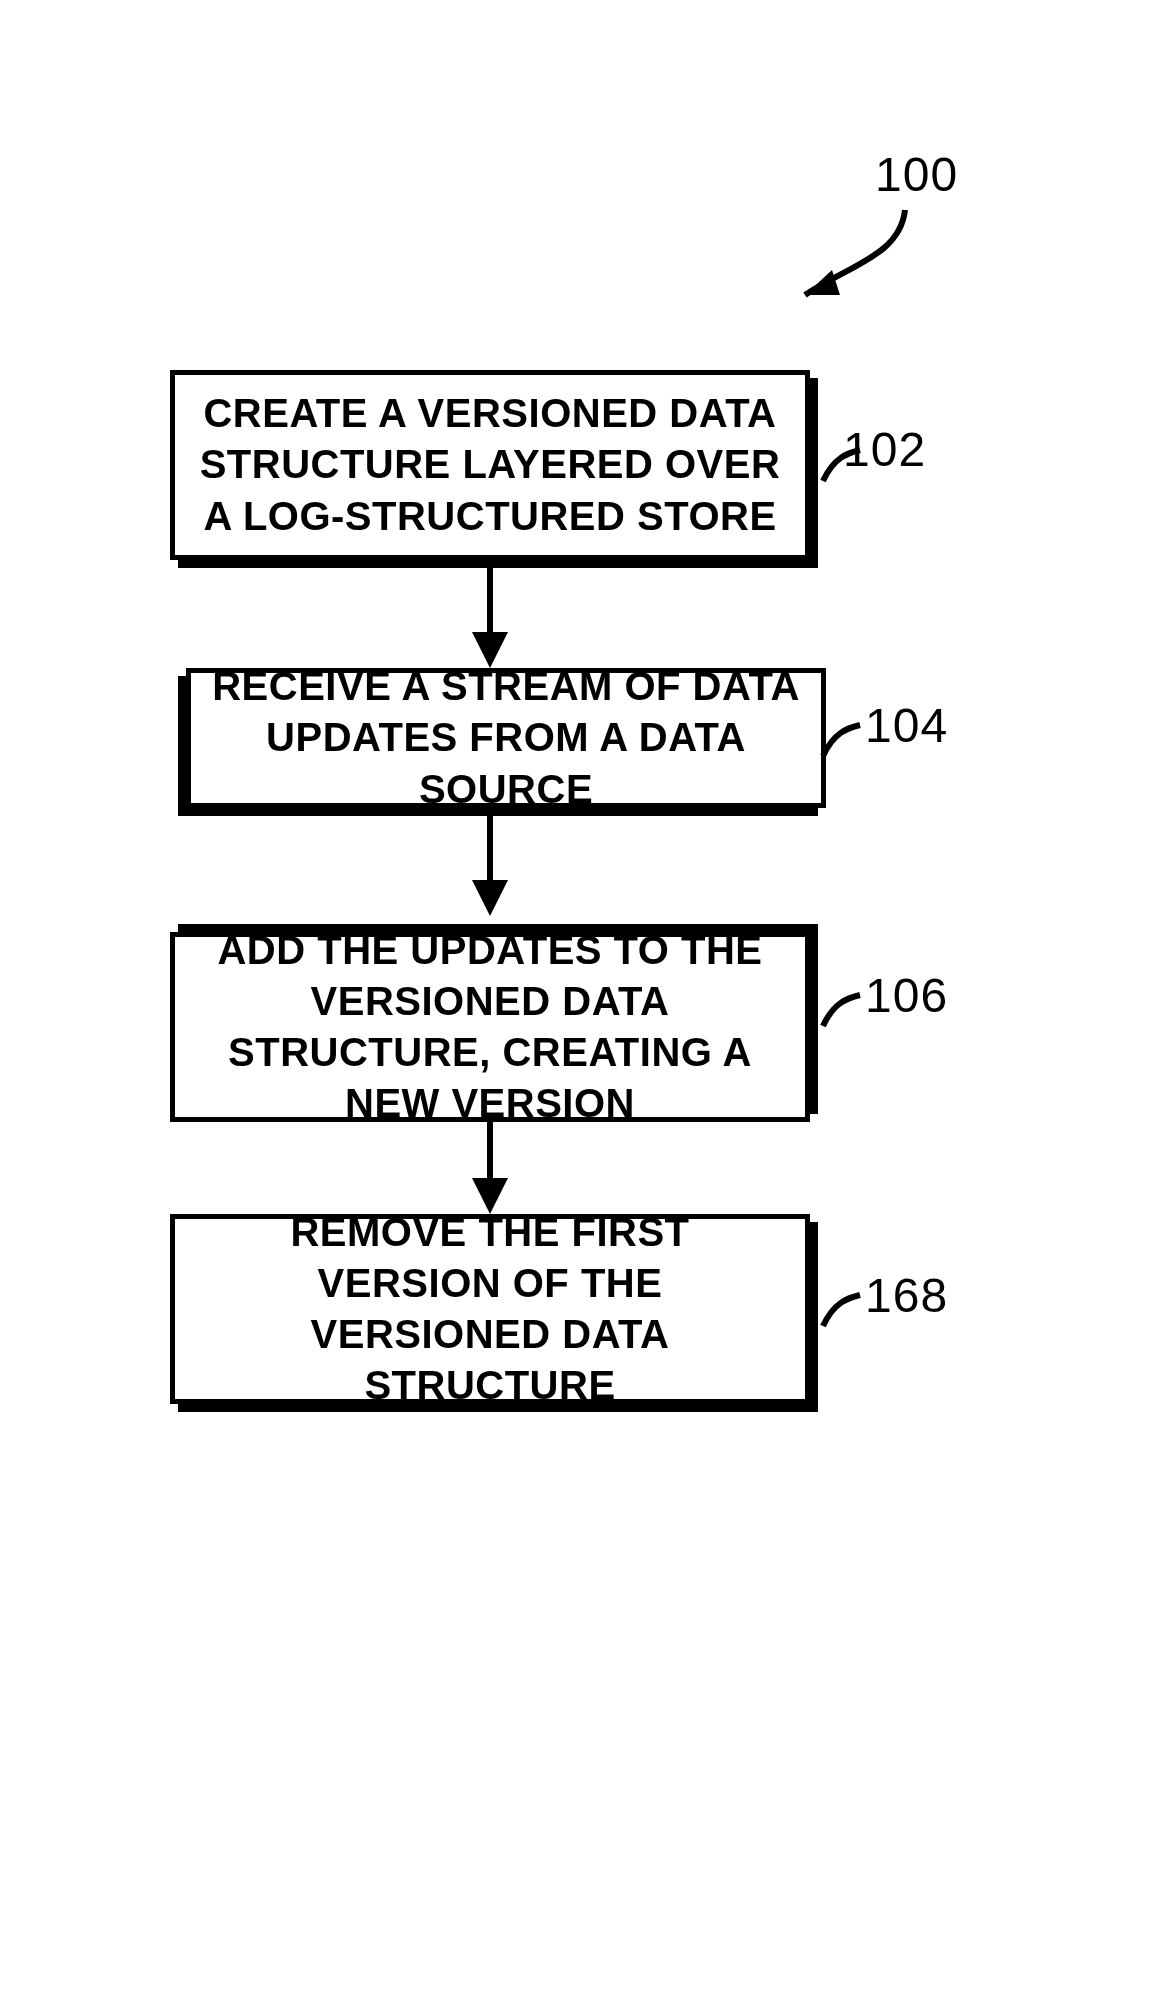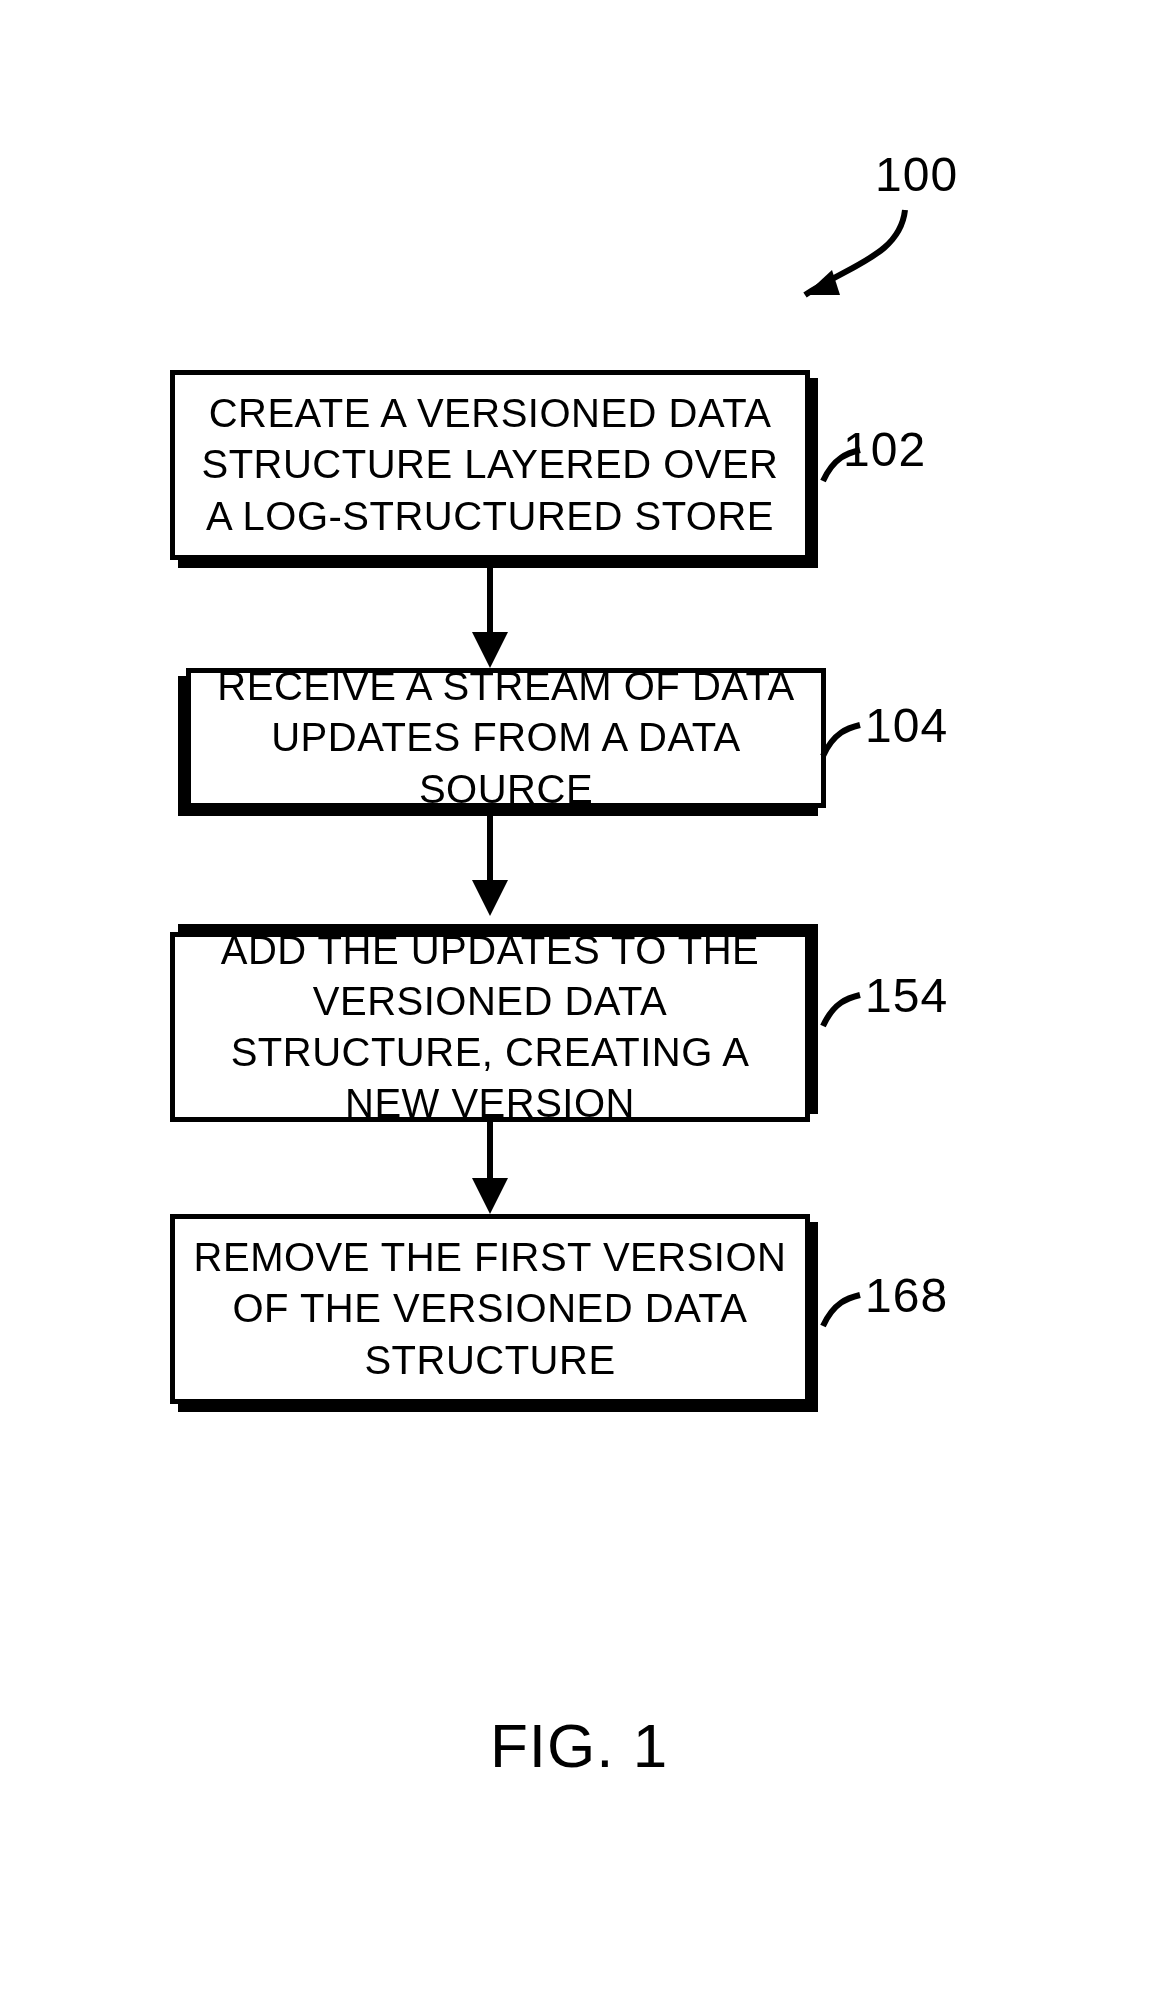--- a/index.html
+++ b/index.html
@@ -22,21 +22,21 @@
     position: absolute;
     box-sizing: border-box;
     text-align: center;
     display: flex;
     align-items: center;
     justify-content: center;
     padding: 10px 18px;
     font-size: 40px;
     line-height: 1.28;
     letter-spacing: 0.5px;
-    font-weight: 400;
+    font-weight: 700;
     color: #000;
     background: #fff;
   }
   
   .boxwrap {
     position: absolute;
   }
   .shadow {
     position: absolute;
     background: #000;
@@ -114,31 +114,30 @@
 
   <div class="boxwrap" style="left:170px; top:916px;">
     <div class="shadow" style="left:8px; top:8px; width:640px; height:190px;"></div>
     <div class="box border" style="left:0; top:16px; width:640px; height:190px;">
       <span>ADD THE UPDATES TO THE VERSIONED DATA STRUCTURE, CREATING A NEW VERSION</span>
     </div>
   </div>
   <svg class="lead-svg" style="left:818px; top:990px; width:46px; height:42px;" viewBox="0 0 46 42">
     <path d="M5 36 C 16 12, 30 8, 42 5" stroke="#000" stroke-width="6" fill="none"></path>
   </svg>
-  <div class="label" style="left:865px; top:968px;">154</div>
+  <div class="label" style="left:865px; top:968px;">106</div>
 
   <div class="arrow-line" style="left:487px; top:1114px; width:6px; height:70px;"></div>
   <div class="arrow-head" style="left:472px; top:1178px;"></div>
 
   <div class="boxwrap" style="left:170px; top:1214px;">
     <div class="shadow" style="left:8px; top:8px; width:640px; height:190px;"></div>
     <div class="box border" style="left:0; top:0; width:640px; height:190px;">
       <span>REMOVE THE FIRST VERSION OF THE VERSIONED DATA STRUCTURE</span>
     </div>
   </div>
   <svg class="lead-svg" style="left:818px; top:1290px; width:46px; height:42px;" viewBox="0 0 46 42">
     <path d="M5 36 C 16 12, 30 8, 42 5" stroke="#000" stroke-width="6" fill="none"></path>
   </svg>
   <div class="label" style="left:865px; top:1268px;">168</div>
 
-  <div class="figcap" style="left:490px; top:1710px;">FIG. 1</div>
 
 </div>
 
 </body></html>

